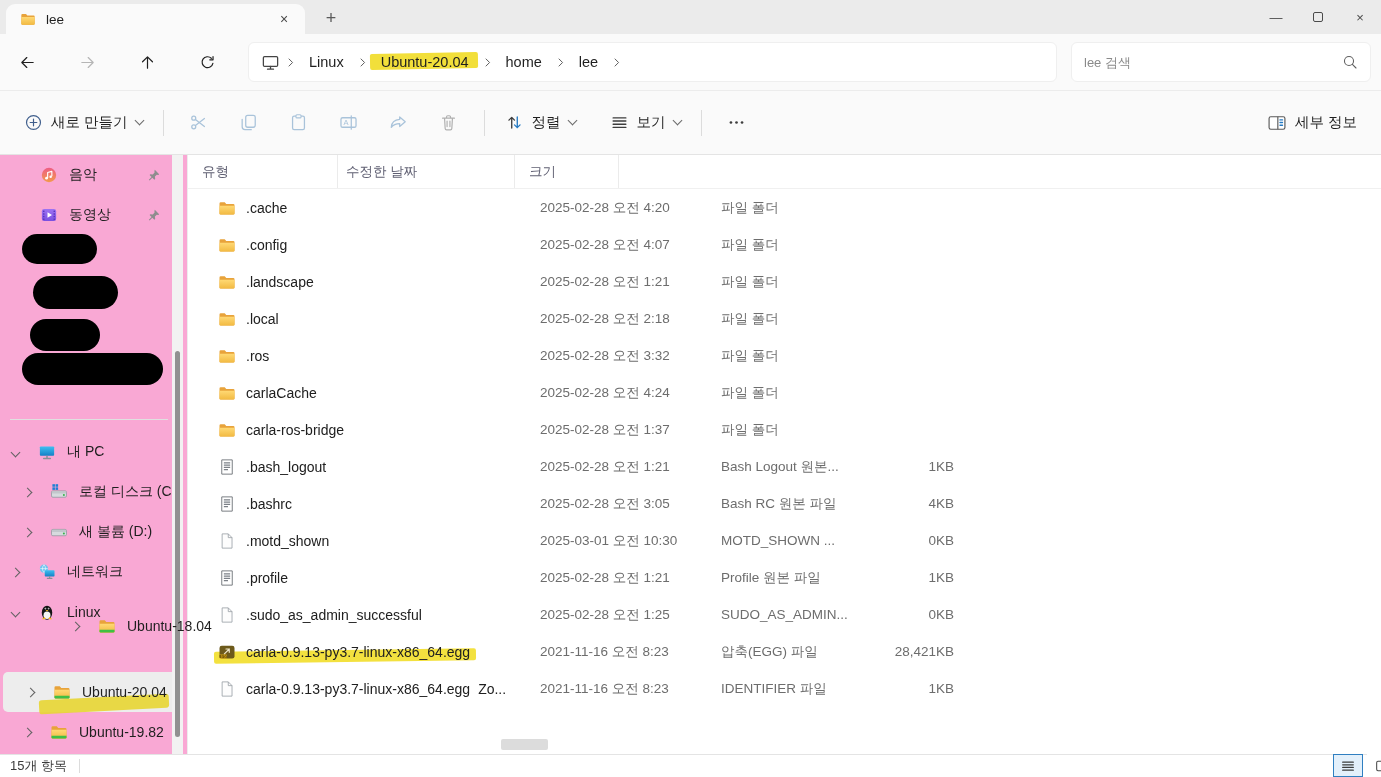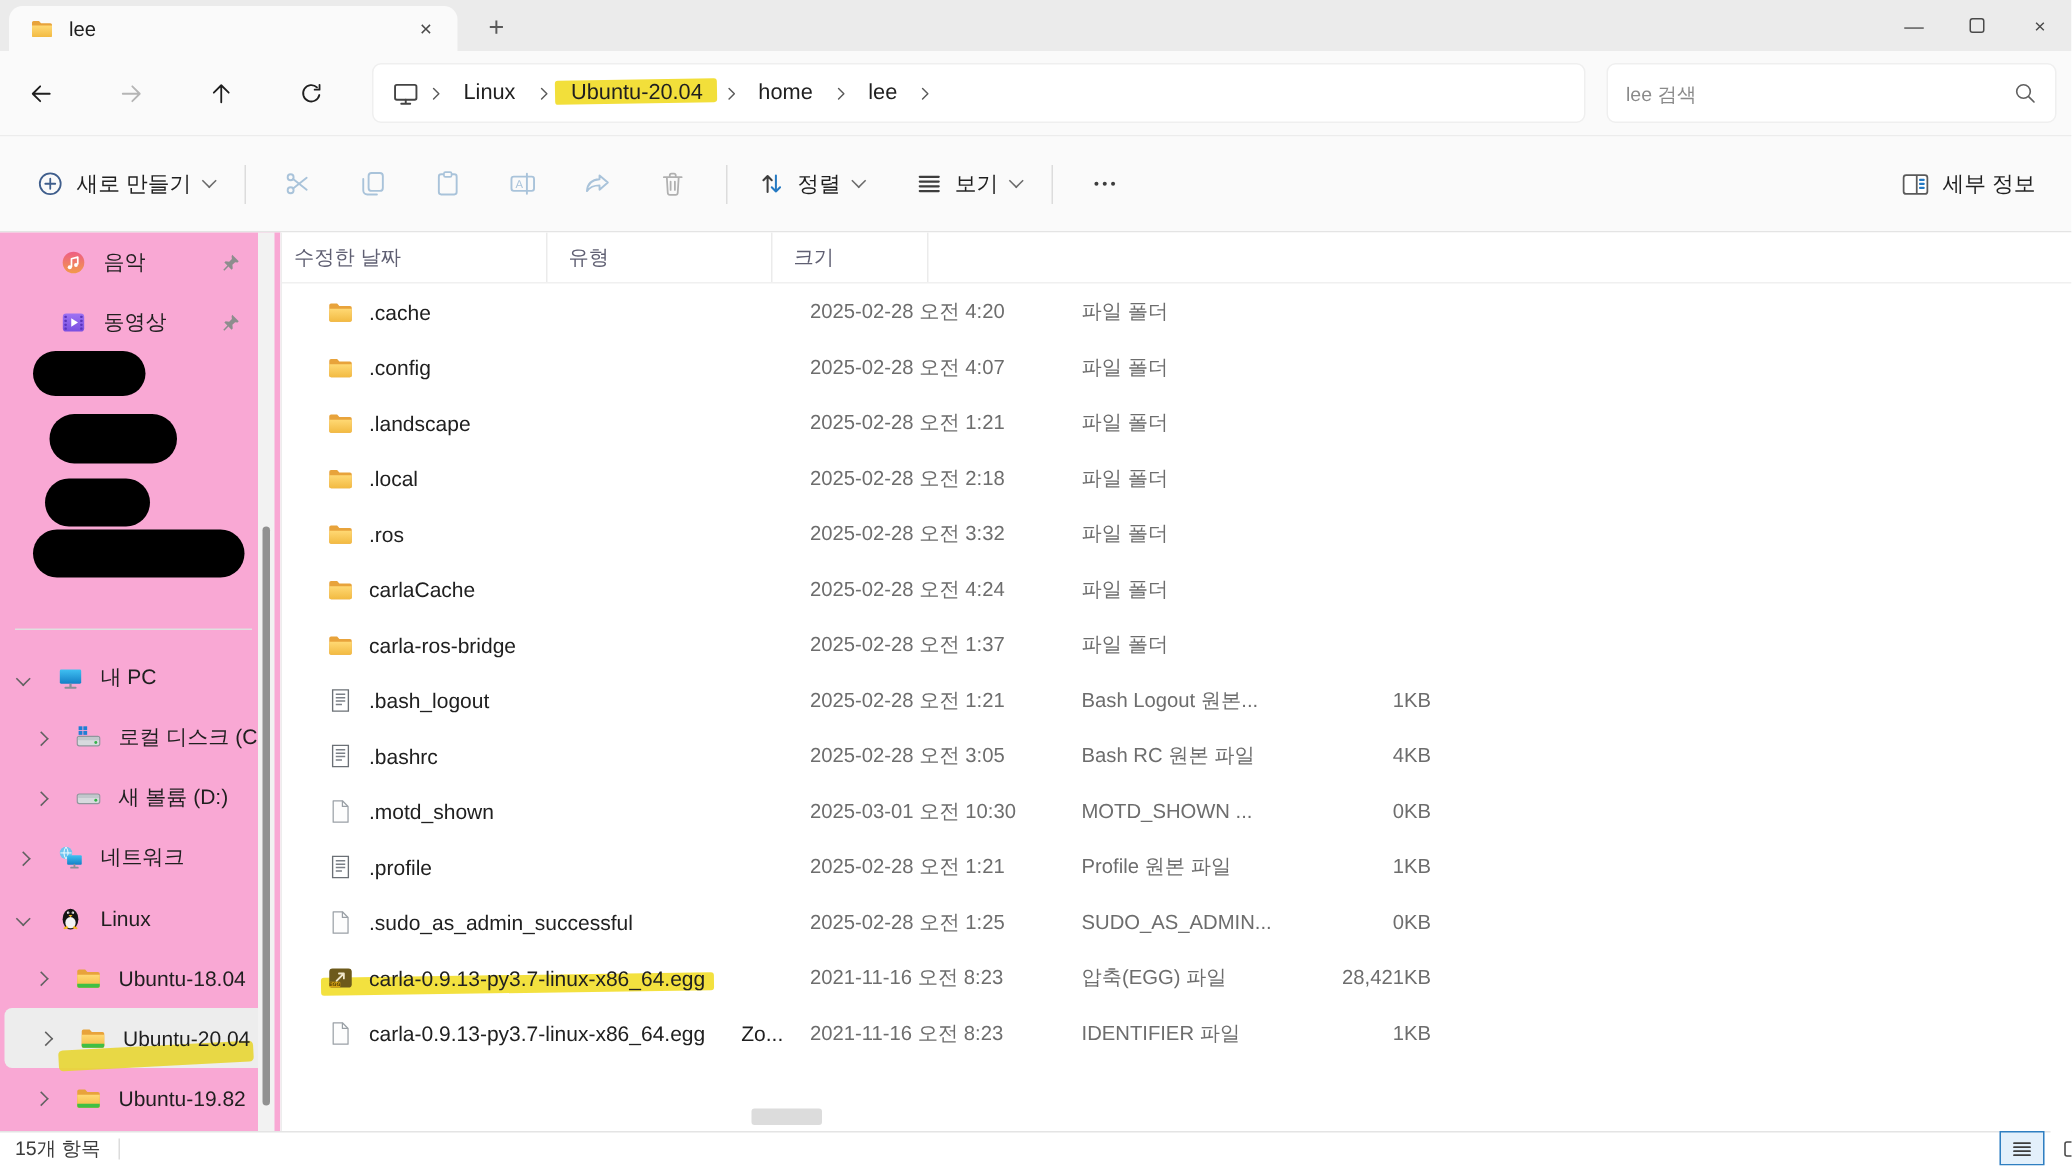--- a/index.html
+++ b/index.html
@@ -64,21 +64,21 @@
   .hcell { display:flex; align-items:center; border-right:1px solid #ebebeb; position:relative; }
   .hc0 { width:344px; padding-left:42px; }
   .hc1 { width:177px; padding-left:8px; }
   .hc2 { width:150px; padding-left:14px; }
   .hc3 { width:104px; padding-left:14px; }
   .sortchev { position:absolute; left:186px; top:-2px; width:7px; height:7px; border-right:1.2px solid #6a6a6a; border-bottom:1.2px solid #6a6a6a; transform:rotate(-135deg); }
   .frows { position:absolute; top:34px; left:0; right:0; }
   .frow { height:37px; display:flex; align-items:center; position:relative; }
   .frow .fi { position:absolute; left:30px; }
   .fname { position:absolute; left:58px; white-space:nowrap; z-index:1; font-size:14px; color:#202020; }
-  .fname .suffix { margin-left:24px; }
+  .fname .suffix { margin-left:8px; }
   .fdate { position:absolute; left:352px; color:#6d6d6d; font-size:13.5px; white-space:nowrap; }
   .ftype { position:absolute; left:533px; color:#6d6d6d; font-size:13.5px; white-space:nowrap; }
   .fsize { position:absolute; left:671px; width:95px; text-align:right; color:#6d6d6d; font-size:13.5px; }
   .fmarker { position:absolute; left:26px; top:17px; width:262px; height:12px; background:#f2df35; opacity:.95; transform:rotate(-0.8deg); z-index:0; border-radius:2px; }
   .hthumb { position:absolute; left:313px; top:584px; width:47px; height:11px; background:#dcdcdc; border-radius:2px; }
 
   
   .statusbar { height:22px; border-top:1px solid #e4e4e4; background:#fff; display:flex; align-items:center; padding:0 10px; position:relative; }
   .scount { font-size:13px; color:#3b3b3b; }
   .sdiv { width:1px; height:14px; background:#dcdcdc; margin-left:12px; }
@@ -497,21 +497,21 @@
         </div>
         <div class="srow" style="top: 437px;">
           <span class="chev down" style="margin-left: 12px;"></span>
           <span class="sicon" style="margin-left: 19px; position: relative; z-index: 1;">
             <svg class="ic" width="18" height="18">
               <use href="#i-tux"></use>
             </svg>
           </span>
           <span class="slabel">Linux</span>
         </div>
-        <div class="srow" style="top: 477px;">
+        <div class="srow" style="top: 451px; padding-left: 48px;">
           <span class="chev right" style="margin-left: 24px;"></span>
           <span class="sicon" style="margin-left: 19px; position: relative; z-index: 1;">
             <svg class="ic" width="18" height="18">
               <use href="#i-folderlinux"></use>
             </svg>
           </span>
           <span class="slabel">Ubuntu-18.04</span>
         </div>
         <div class="srow sel" style="top: 517px;">
           <div class="smarker"></div>
@@ -533,25 +533,25 @@
           <span class="slabel">Ubuntu-19.82</span>
         </div>
       </div>
     <div class="sbtrack">
       <div class="sbthumb" style="top:196px; height:386px;"></div>
     </div>
   </div>
 
   <div class="filepane">
     <div class="fheader">
+      <div class="hcell hc2">
+          <span>유형</span>
+        </div>
       <div class="hcell hc1">
           <span>수정한 날짜</span>
-        </div>
-      <div class="hcell hc2">
-          <span>유형</span>
         </div>
       <div class="hcell hc3">
           <span>크기</span>
         </div>
     </div>
     <div class="frows" id="frows">
         <div class="frow">
           <span class="fi">
             <svg class="ic" width="18" height="18">
               <use href="#i-folder"></use>

